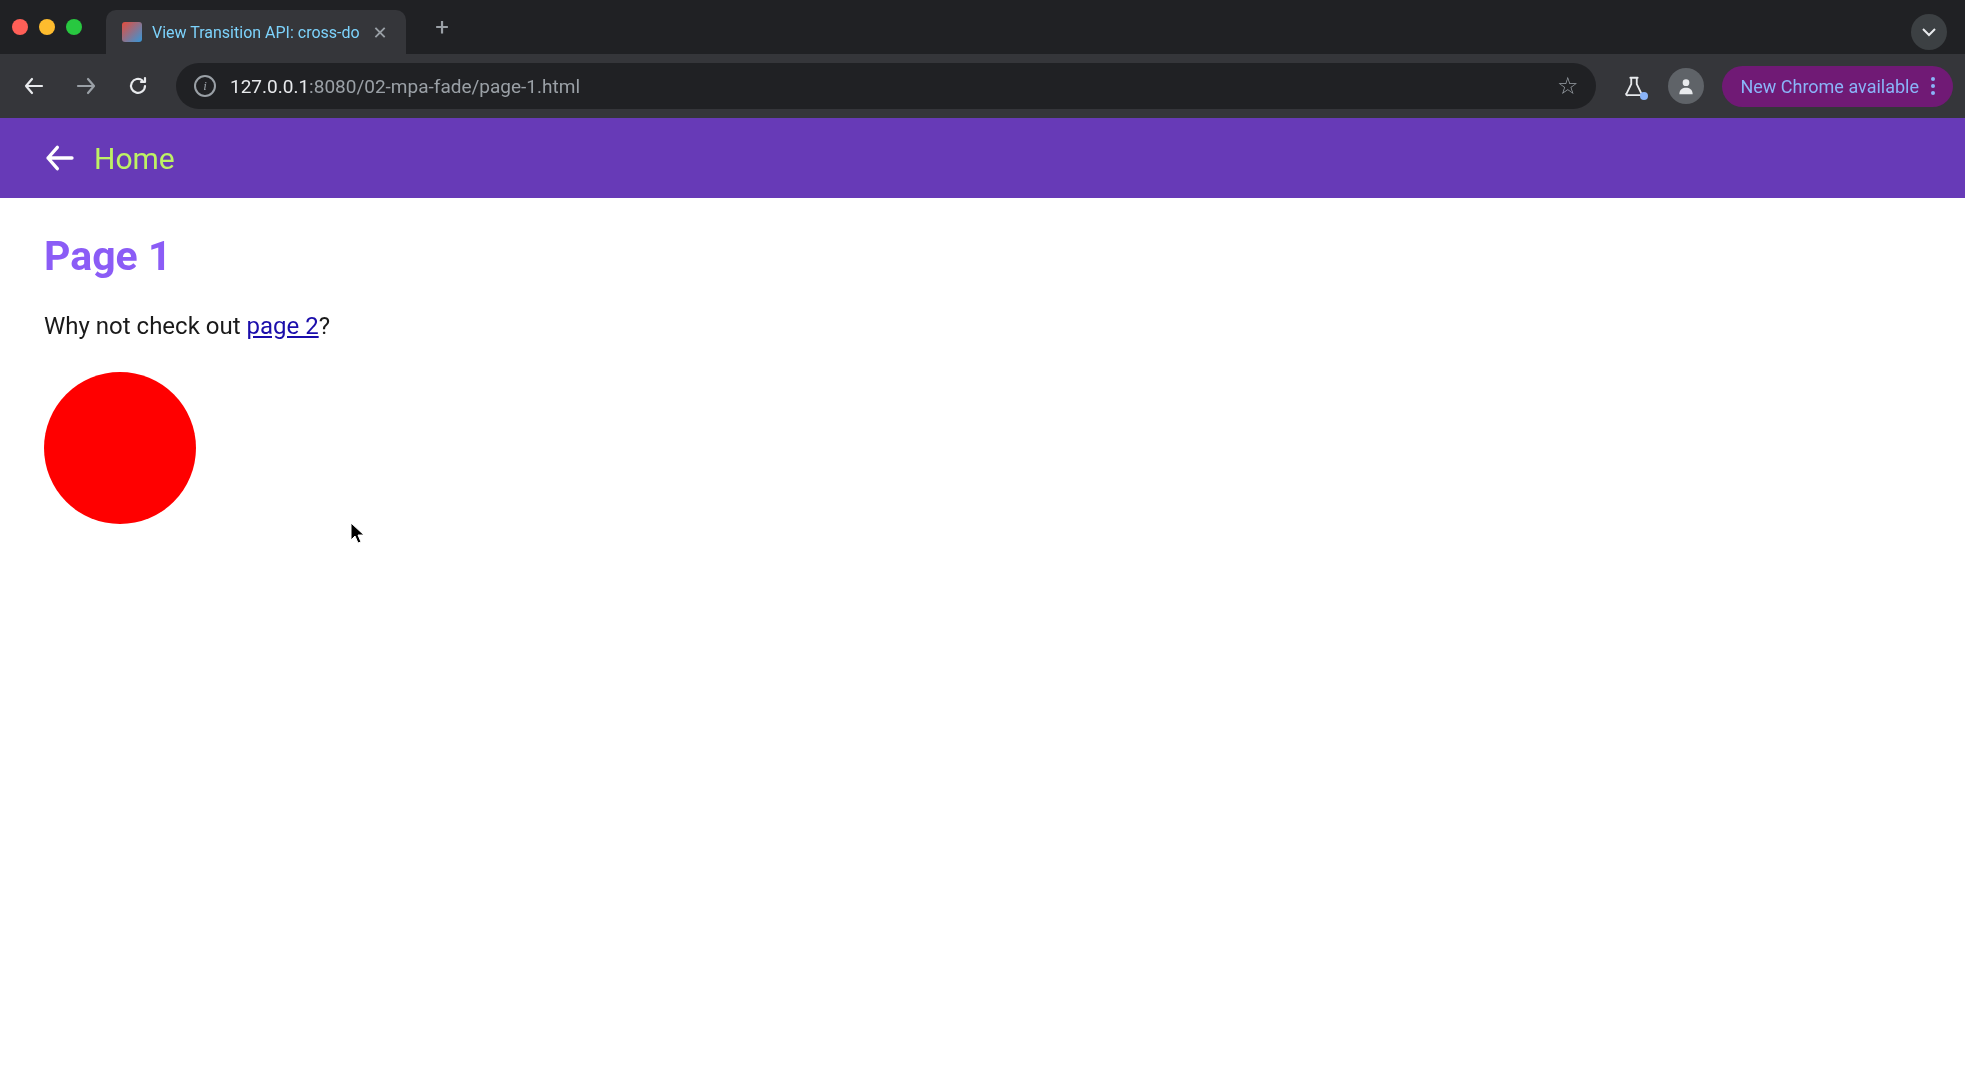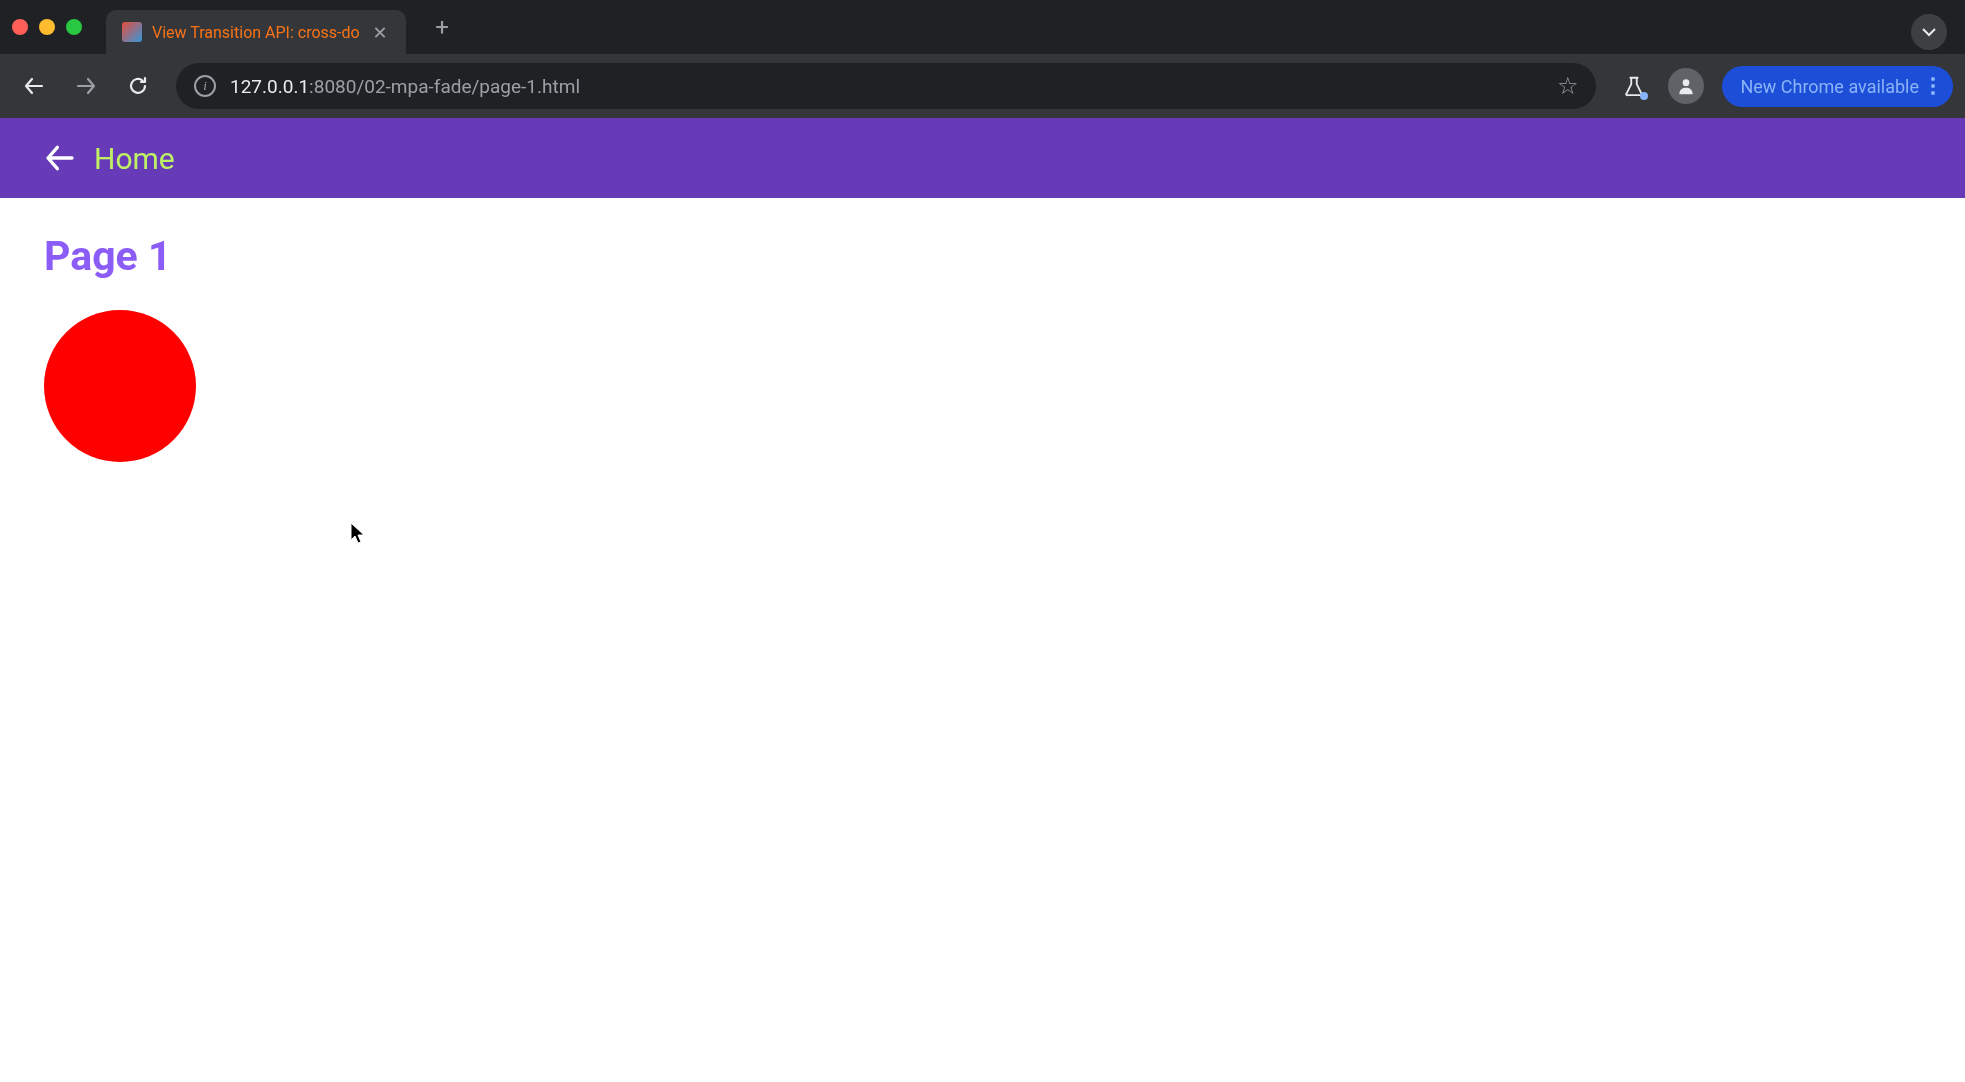--- a/index.html
+++ b/index.html
@@ -63,21 +63,21 @@
 
     .tab-favicon {
       width: 20px;
       height: 20px;
       border-radius: 3px;
       background: linear-gradient(135deg, #e74c3c 0%, #3498db 100%);
       flex-shrink: 0;
     }
 
     .tab-title {
-      color: #f97316;
+      color: #7dd3fc;
       font-size: 16px;
       white-space: nowrap;
       overflow: hidden;
       text-overflow: ellipsis;
       flex: 1;
     }
 
     .tab-close {
       color: #9aa0a6;
       font-size: 18px;
@@ -216,21 +216,21 @@
       height: 36px;
       background: #5f6368;
       border-radius: 50%;
       display: flex;
       align-items: center;
       justify-content: center;
       color: #e8eaed;
     }
 
     .update-pill {
-      background: #1d4ed8;
+      background: #701a75;
       color: #8ab4f8;
       border-radius: 24px;
       padding: 10px 18px;
       display: flex;
       align-items: center;
       gap: 12px;
       font-size: 18px;
       cursor: pointer;
       margin-left: 6px;
     }
@@ -402,20 +402,23 @@
   <span class="back-arrow">
     <svg viewBox="0 0 24 24">
       <path d="M21 12 L3 12 M10 4 L3 12 L10 20" stroke="#ffffff" stroke-width="2.5" fill="none" stroke-linecap="round" stroke-linejoin="round"></path>
     </svg>
   </span>
   <span class="home-label">Home</span>
 </div>
 
 <div class="content">
   <h1 class="page-title">Page 1</h1>
+  <p class="body-text">
+    <span>Why not check out </span><a class="page-link">page 2</a><span>?</span>
+  </p>
   <div class="red-circle"></div>
 </div>
 
 <div class="cursor">
   <svg viewBox="0 0 16 24">
     <path d="M0 0 L0 17 L4 13 L7 20 L10 19 L7 12 L13 12 Z" fill="#000000" stroke="#ffffff" stroke-width="1"></path>
   </svg>
 </div>
 
 </body></html>

